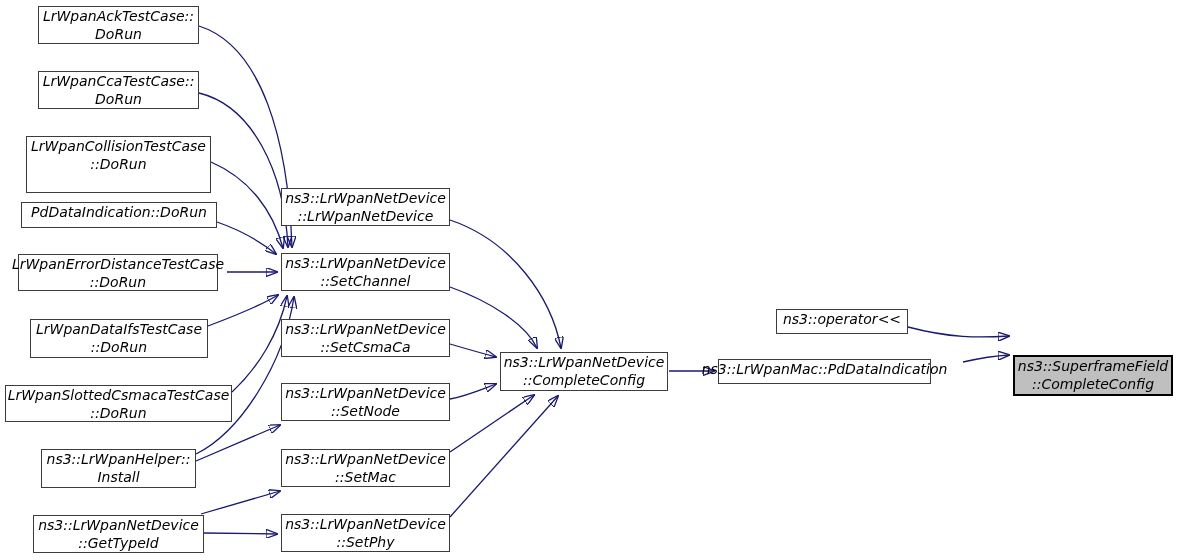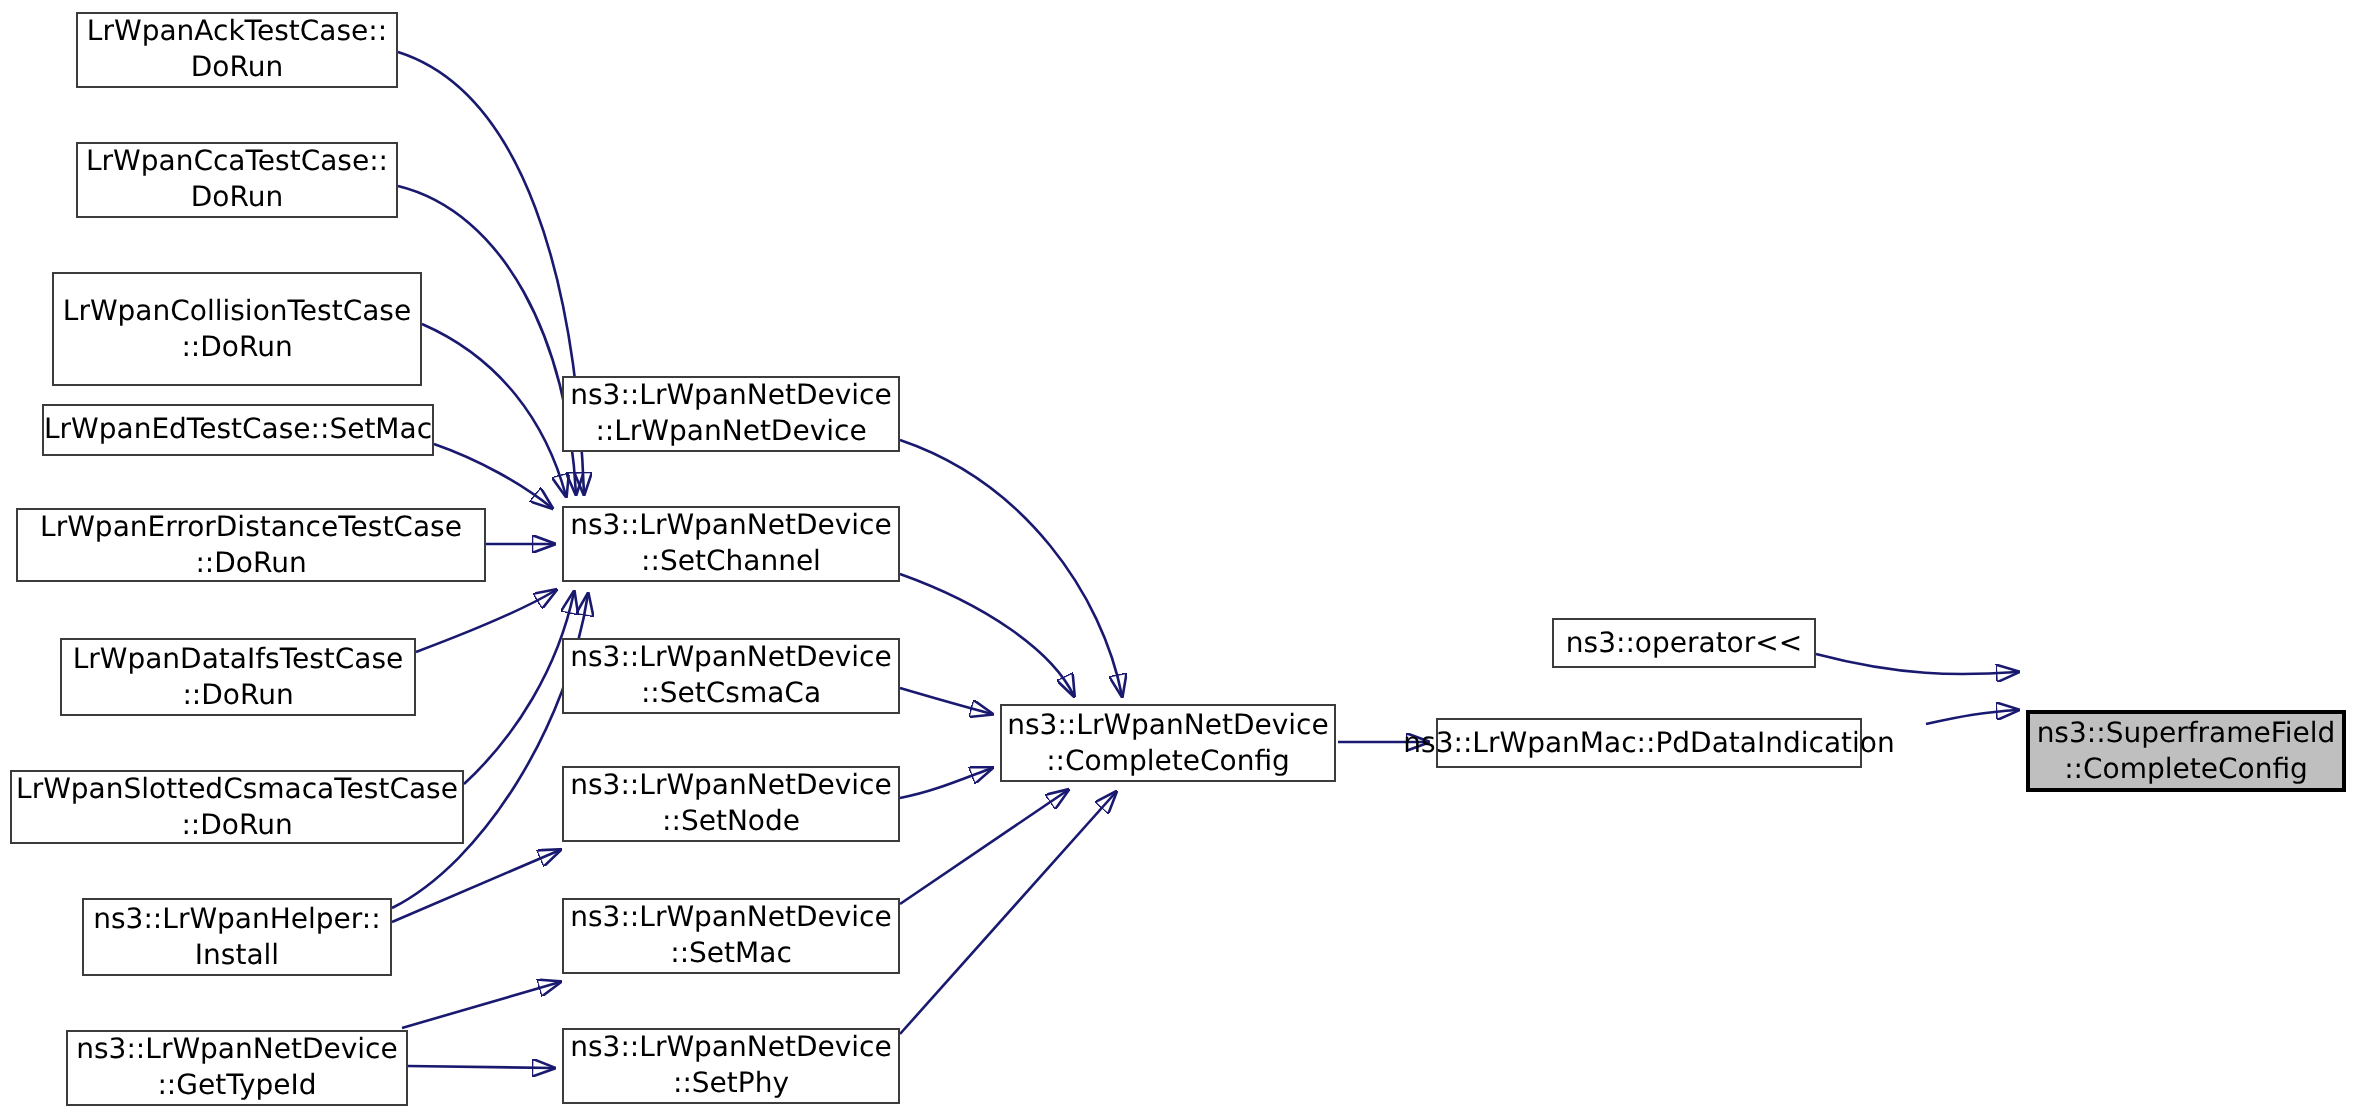--- a/index.html
+++ b/index.html
@@ -37,24 +37,25 @@
     position:absolute;
     box-sizing:border-box;
     background:var(--node-fill);
     border:1.5px solid var(--node-border);
     color:var(--text-color);
     font-size:14px;
     line-height:18px;
     display:flex;
     flex-direction:column;
     align-items:center;
-    justify-content:center;
+    justify-content:flex-start;
     text-align:center;
     white-space:nowrap;
     cursor:pointer;
+    font-style:italic;
   }
   .node.highlight{
     background:var(--highlight-fill);
     border:2px solid var(--highlight-border);
     cursor:default;
     margin-top:29px;
   }
 </style>
 </head>
 <body>
@@ -98,24 +99,24 @@
     <span>LrWpanCcaTestCase::</span>
     <span>DoRun</span>
   </div>
 
   <div class="node" style="left:26px;top:136px;width:185px;height:57px">
     <span>LrWpanCollisionTestCase</span>
     <span>::DoRun</span>
   </div>
 
   <div class="node" style="left:21px;top:202px;width:196px;height:26px">
-    <span>LrWpanEdTestCase::SetMac</span>
+    <span>PdDataIndication::DoRun</span>
   </div>
 
-  <div class="node" style="left:8px;top:254px;width:235px;height:37px">
+  <div class="node" style="left:18px;top:254px;width:200px;height:37px">
     <span>LrWpanErrorDistanceTestCase</span>
     <span>::DoRun</span>
   </div>
 
   <div class="node" style="left:30px;top:319px;width:178px;height:39px">
     <span>LrWpanDataIfsTestCase</span>
     <span>::DoRun</span>
   </div>
 
   <div class="node" style="left:5px;top:385px;width:227px;height:37px">

